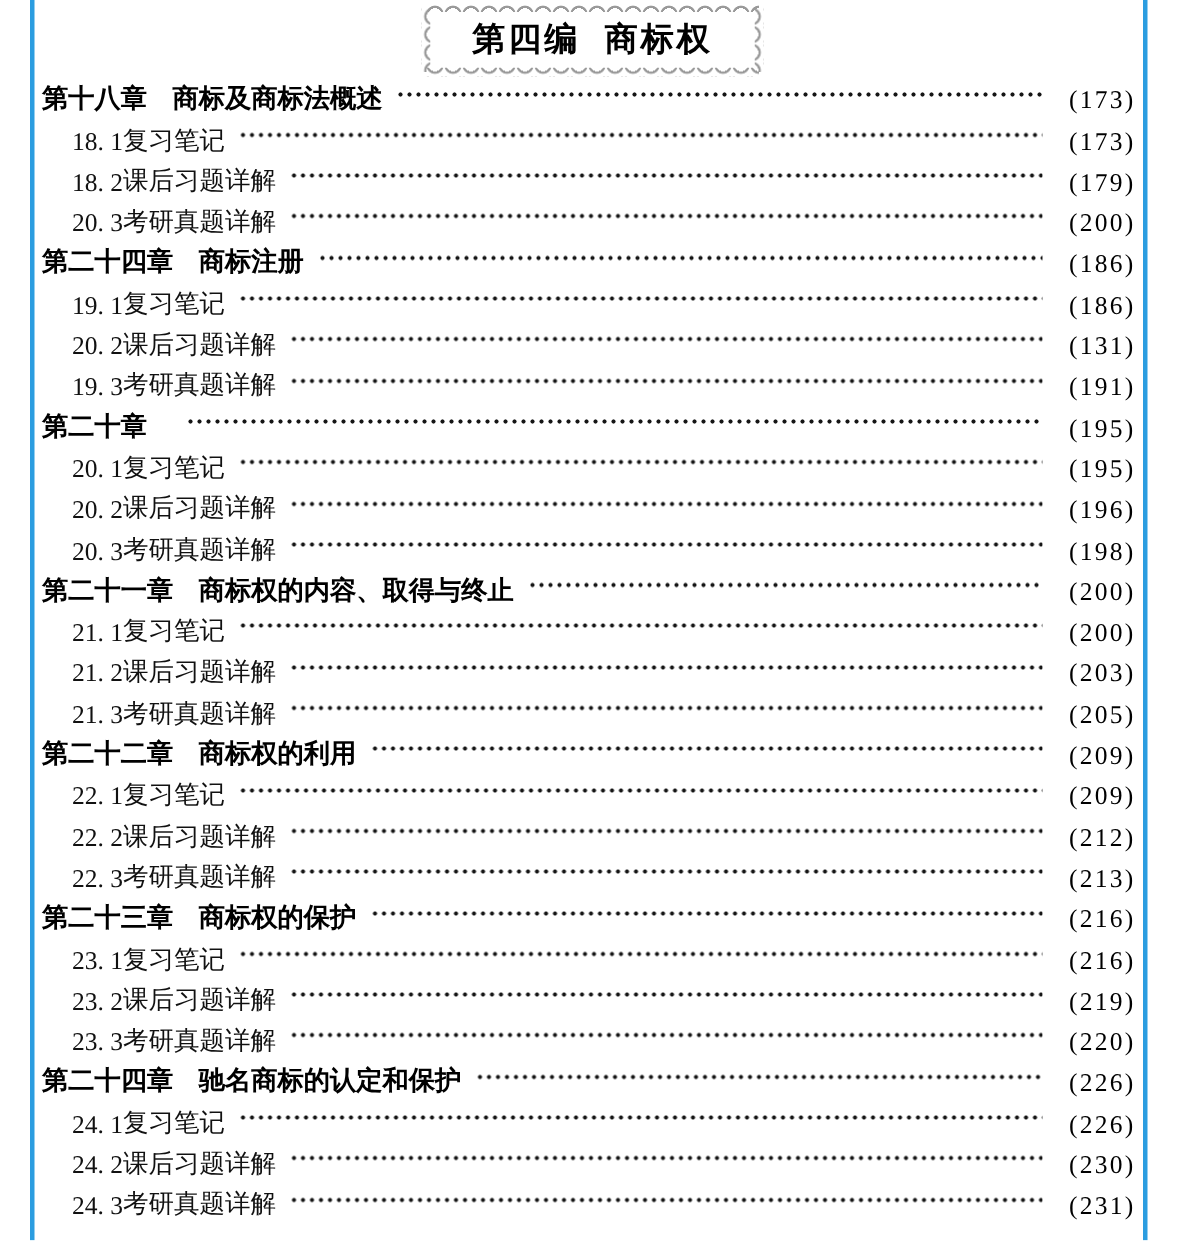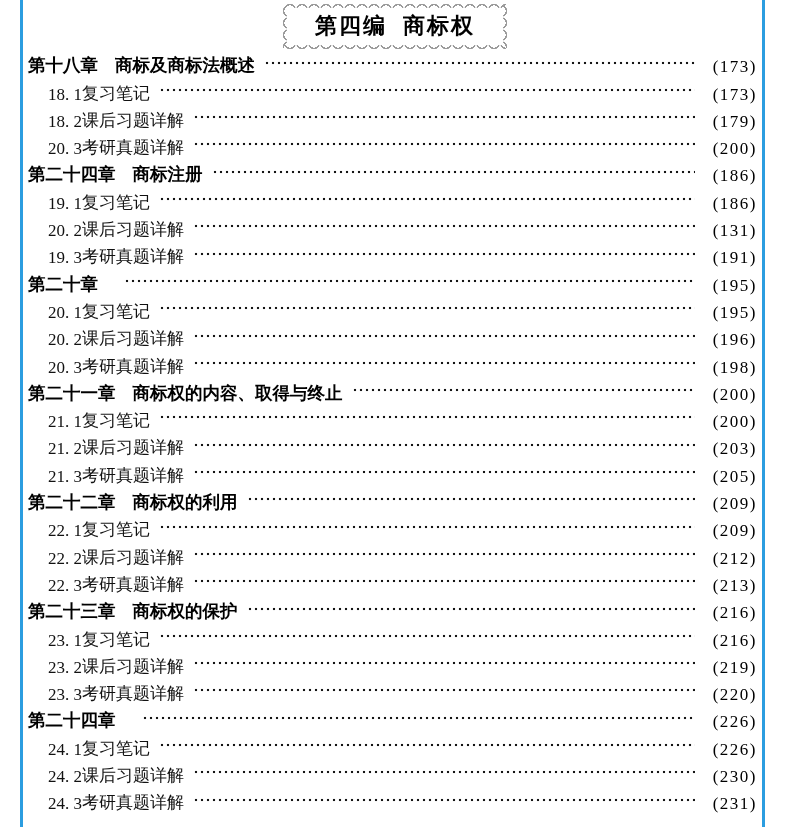--- a/index.html
+++ b/index.html
@@ -237,20 +237,21 @@
 
   <div class="row section-row">
     <span class="sec-num">23. 3</span>
     <span class="sec-title">考研真题详解</span>
     <span class="leader"></span>
     <span class="page-num">(220)</span>
   </div>
 
   <div class="row chapter-row">
     <span class="ch-label">第二十四章</span>
+    <span class="ch-title">驰名商标的认定和保护</span>
     <span class="leader"></span>
     <span class="page-num">(226)</span>
   </div>
 
   <div class="row section-row">
     <span class="sec-num">24. 1</span>
     <span class="sec-title">复习笔记</span>
     <span class="leader"></span>
     <span class="page-num">(226)</span>
   </div>

